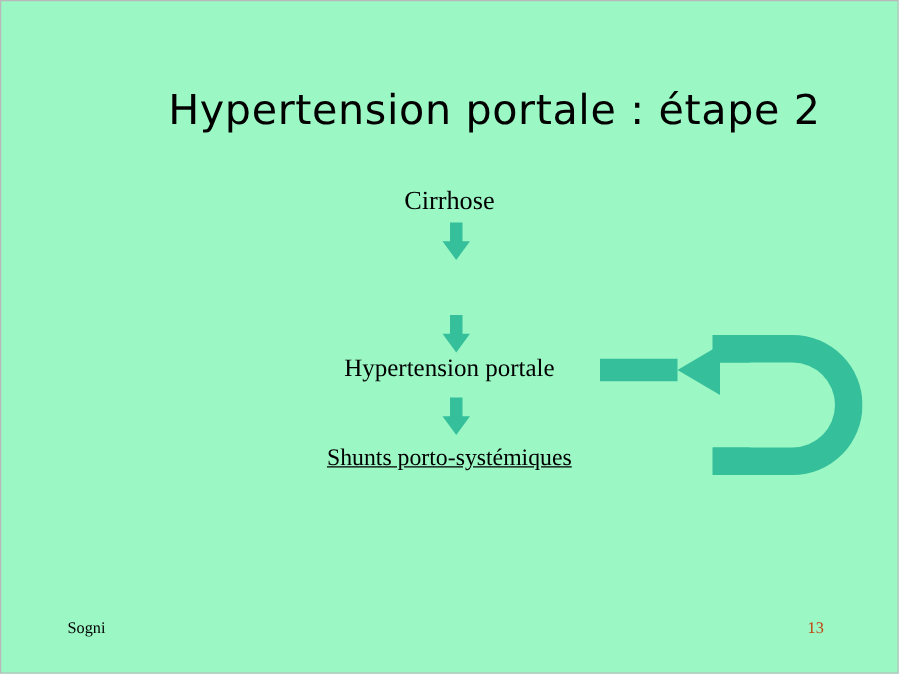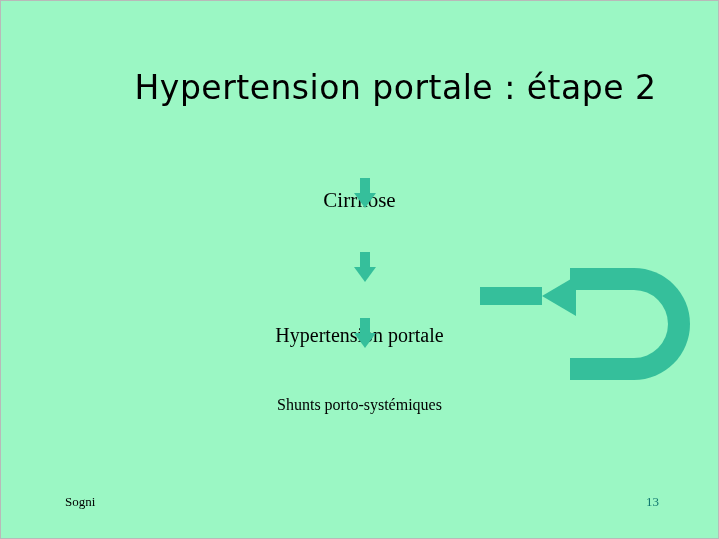--- a/index.html
+++ b/index.html
@@ -41,26 +41,25 @@
     white-space: nowrap;
     padding-left: 36px;
   }
   .node {
     position: absolute;
     width: 719px;
     left: 0;
     text-align: center;
     color: #000000;
     font-family: "Liberation Serif", serif;
-    margin-top: 40px;
   }
   .node-1 { top: 148px; font-size: 21px; }
   .node-2 { top: 212px; font-size: 16px; line-height: 20px; }
   .node-3 { top: 284px; font-size: 20px; }
-  .node-4 { top: 356px; font-size: 16px; }
+  .node-4 { top: 356px; font-size: 19px; text-decoration: underline; }
 
   
   .down-arrow {
     position: absolute;
     width: 22px;
     height: 30px;
   }
   .down-arrow .shaft {
     position: absolute;
     left: 6px;
@@ -130,31 +129,31 @@
     position: absolute;
     left: 90px;
     top: 0px;
     width: 30px;
     height: 22px;
     background: #35bf9b;
   }
 
   .footer-left {
     position: absolute;
-    left: 65px;
+    left: 54px;
     top: 494px;
     font-size: 13px;
     color: #000000;
   }
   .footer-right {
     position: absolute;
     right: 60px;
     top: 494px;
     font-size: 13px;
-    color: #0f766e;
+    color: #c2410c;
   }
 </style>
 </head>
 <body>
 
 <div class="slide">
   <div class="slide-border"></div>
 
   <div class="title">Hypertension portale : étape 2</div>
 

